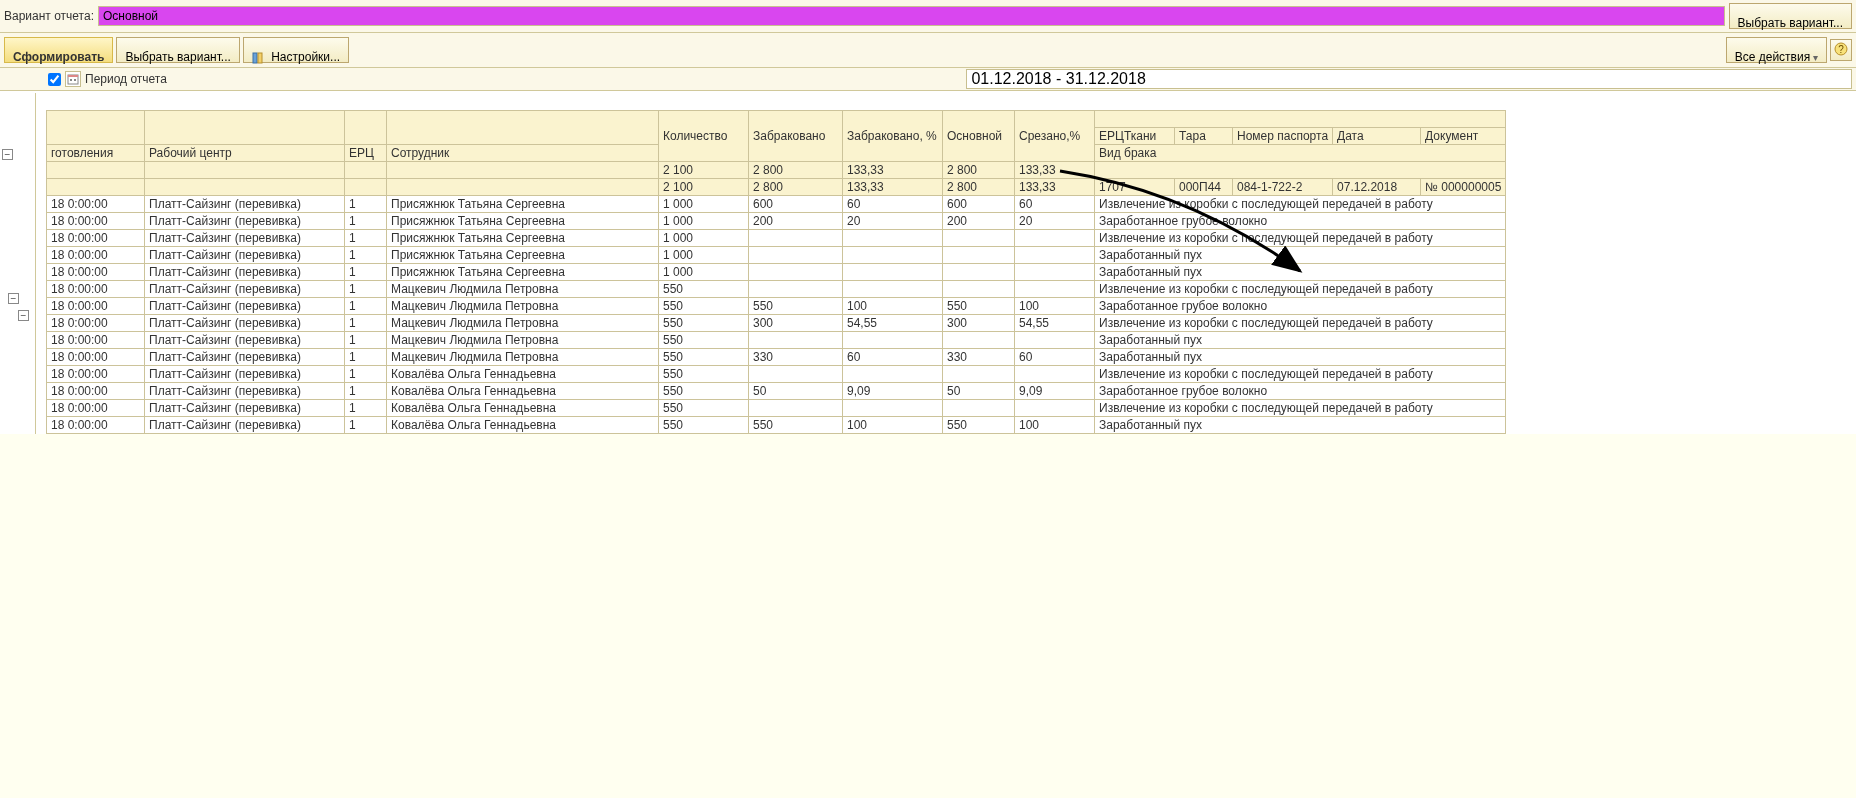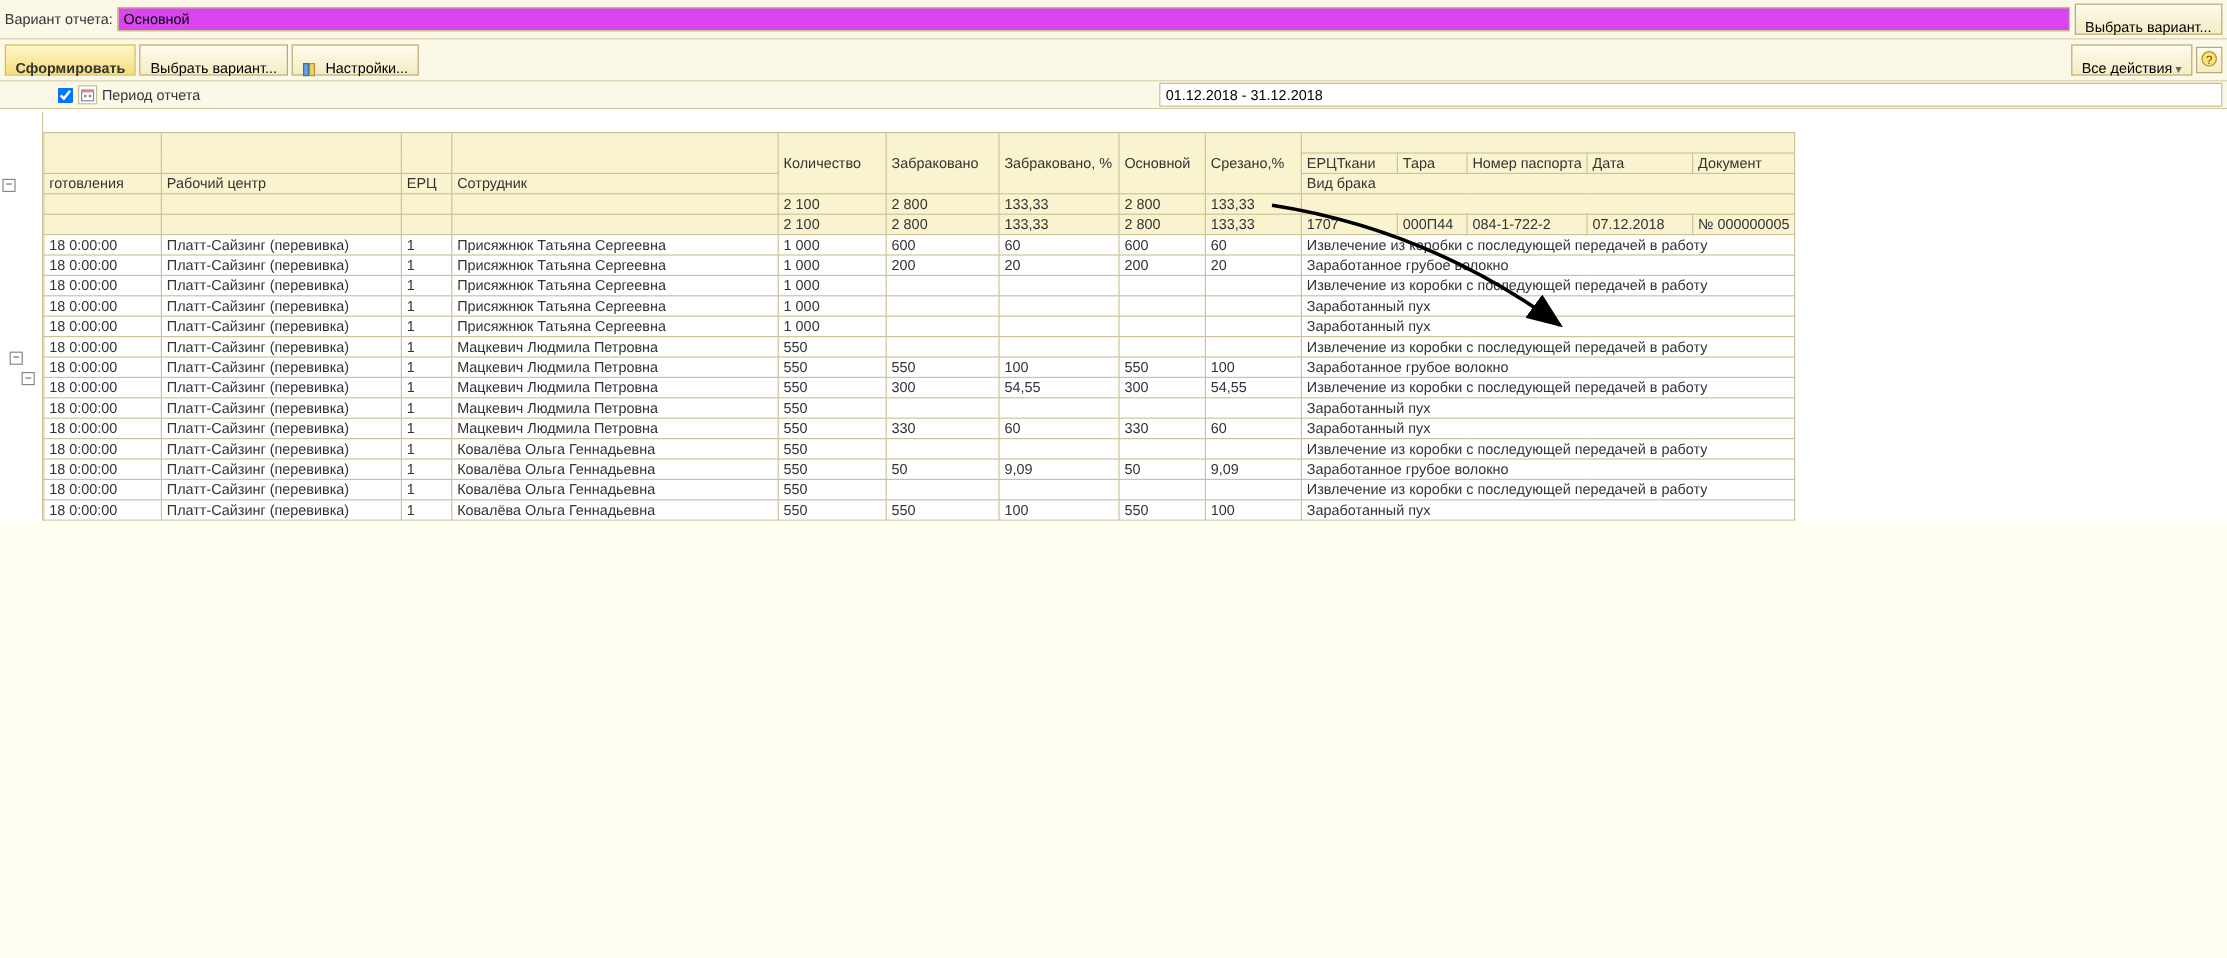--- a/index.html
+++ b/index.html
@@ -65,21 +65,21 @@
       padding: 1px 4px;
       gap: 3px;
     }
     .period-bar input[type="checkbox"] { margin-right: 0; }
     .period-field {
       border: 1px solid #c8bf8f;
       background: #fff;
       padding: 2px 4px;
       min-width: 400px;
       height: 20px;
-      font-size: 12px;
+      font-size: 16px;
     }
     .period-left { flex: 1 1 52%; display:flex; align-items:center; gap:4px;padding-left:44px;}
     .period-right { flex: 1 1 48%; }
     .calendar-icon { width:16px; height:16px; border:1px solid #c8bf8f; background:#fff; display:inline-flex; align-items:center; justify-content:center; }
 
     .report-area {
       display: flex;
       background: #fff;
       padding-top: 2px;
     }
@@ -99,20 +99,21 @@
       text-align: center;
       position: absolute;
       cursor: pointer;
       color:#444;
     }
 
     table.report {
       border-collapse: collapse;
       font-size: 12px;
       width: auto;
+      margin-left: 10px;
     }
     table.report th, table.report td {
       border: 1px solid #ccc39a;
       padding: 1px 4px;
       height: 17px;
       white-space: nowrap;
       text-align: left;
       vertical-align: middle;
     }
     table.report th {

